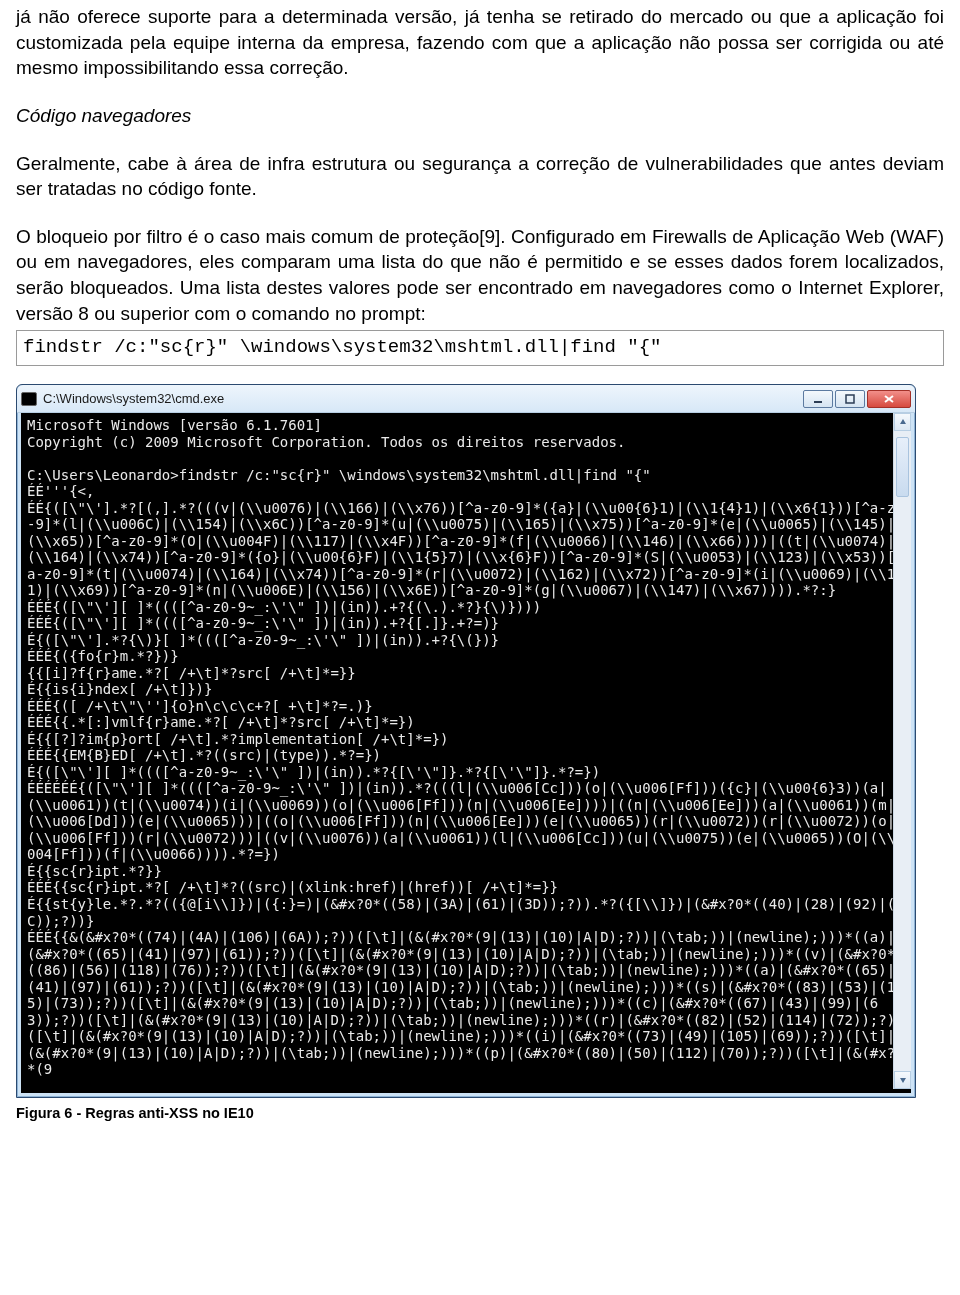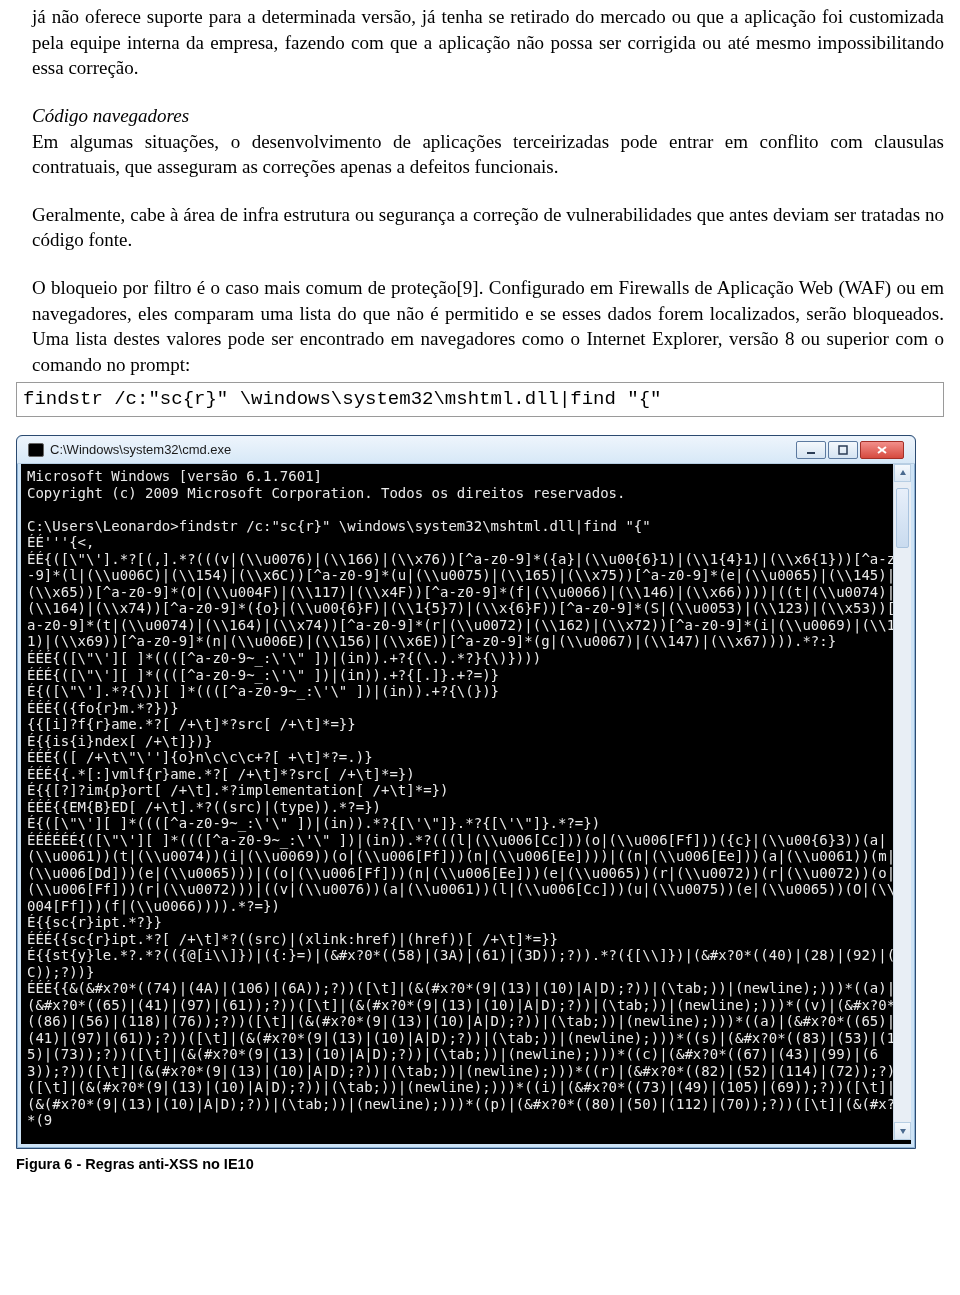--- a/index.html
+++ b/index.html
@@ -7,22 +7,21 @@
     width: 960px;
     font-family: Arial, Helvetica, sans-serif;
     font-size: 19px;
     line-height: 1.35;
     color: #000;
     background: #fff;
     padding: 4px 16px 16px 16px;
   }
   .para {
     text-align: justify;
-    margin: 0 0 22px 16px;
-    font-family: Liberation Serif, serif;
+    margin: 0 0 22px 0;
   }
   .italic { font-style: italic; }
   .code-line-box {
     border: 1px solid #9a9a9a;
     padding: 4px 6px;
     font-family: "Courier New", Courier, monospace;
     font-size: 19px;
     color: #000;
     white-space: pre;
     margin-bottom: 18px;
@@ -34,21 +33,21 @@
     border: 1px solid #2b4a70;
     border-radius: 6px 6px 0 0;
     background: #cde3f6;
     box-shadow: 0 0 0 1px #8eb3d6 inset;
     margin-bottom: 6px;
   }
   .cmd-titlebar {
     height: 28px;
     display: flex;
     align-items: center;
-    padding: 0 11px;
+    padding: 0 4px;
     background: linear-gradient(#eef5fc, #d7e8f7);
     border-bottom: 1px solid #b7cee3;
     border-radius: 6px 6px 0 0;
   }
   .cmd-icon {
     width: 16px; height: 14px;
     background: #000;
     border: 1px solid #666;
     border-radius: 2px;
     margin-right: 6px;
@@ -123,21 +122,20 @@
     color: #000000;
   }
 </style>
 </head>
 <body>
 
 <p class="para">já não oferece suporte para a determinada versão, já tenha se retirado do mercado ou que a aplicação foi customizada pela equipe interna da empresa, fazendo com que a aplicação não possa ser corrigida ou até mesmo impossibilitando essa correção.</p>
 
 <div class="para">
   <span class="italic">Código navegadores</span><br>
-  <span>Em algumas situações, o desenvolvimento de aplicações terceirizadas pode entrar em conflito com clausulas contratuais, que asseguram as correções apenas a defeitos funcionais.</span>
 </div>
 
 <p class="para">Geralmente, cabe à área de infra estrutura ou segurança a correção de vulnerabilidades que antes deviam ser tratadas no código fonte.</p>
 
 <p class="para" style="margin-bottom:4px;">O bloqueio por filtro é o caso mais comum de proteção[9]. Configurado em Firewalls de Aplicação Web (WAF) ou em navegadores, eles comparam uma lista do que não é permitido e se esses dados forem localizados, serão bloqueados. Uma lista destes valores pode ser encontrado em navegadores como o Internet Explorer, versão 8 ou superior com o comando no prompt:</p>
 
 <div class="code-line-box">findstr /c:"sc{r}" \windows\system32\mshtml.dll|find "{"</div>
 
 <div class="cmd-window">
   <div class="cmd-titlebar">

